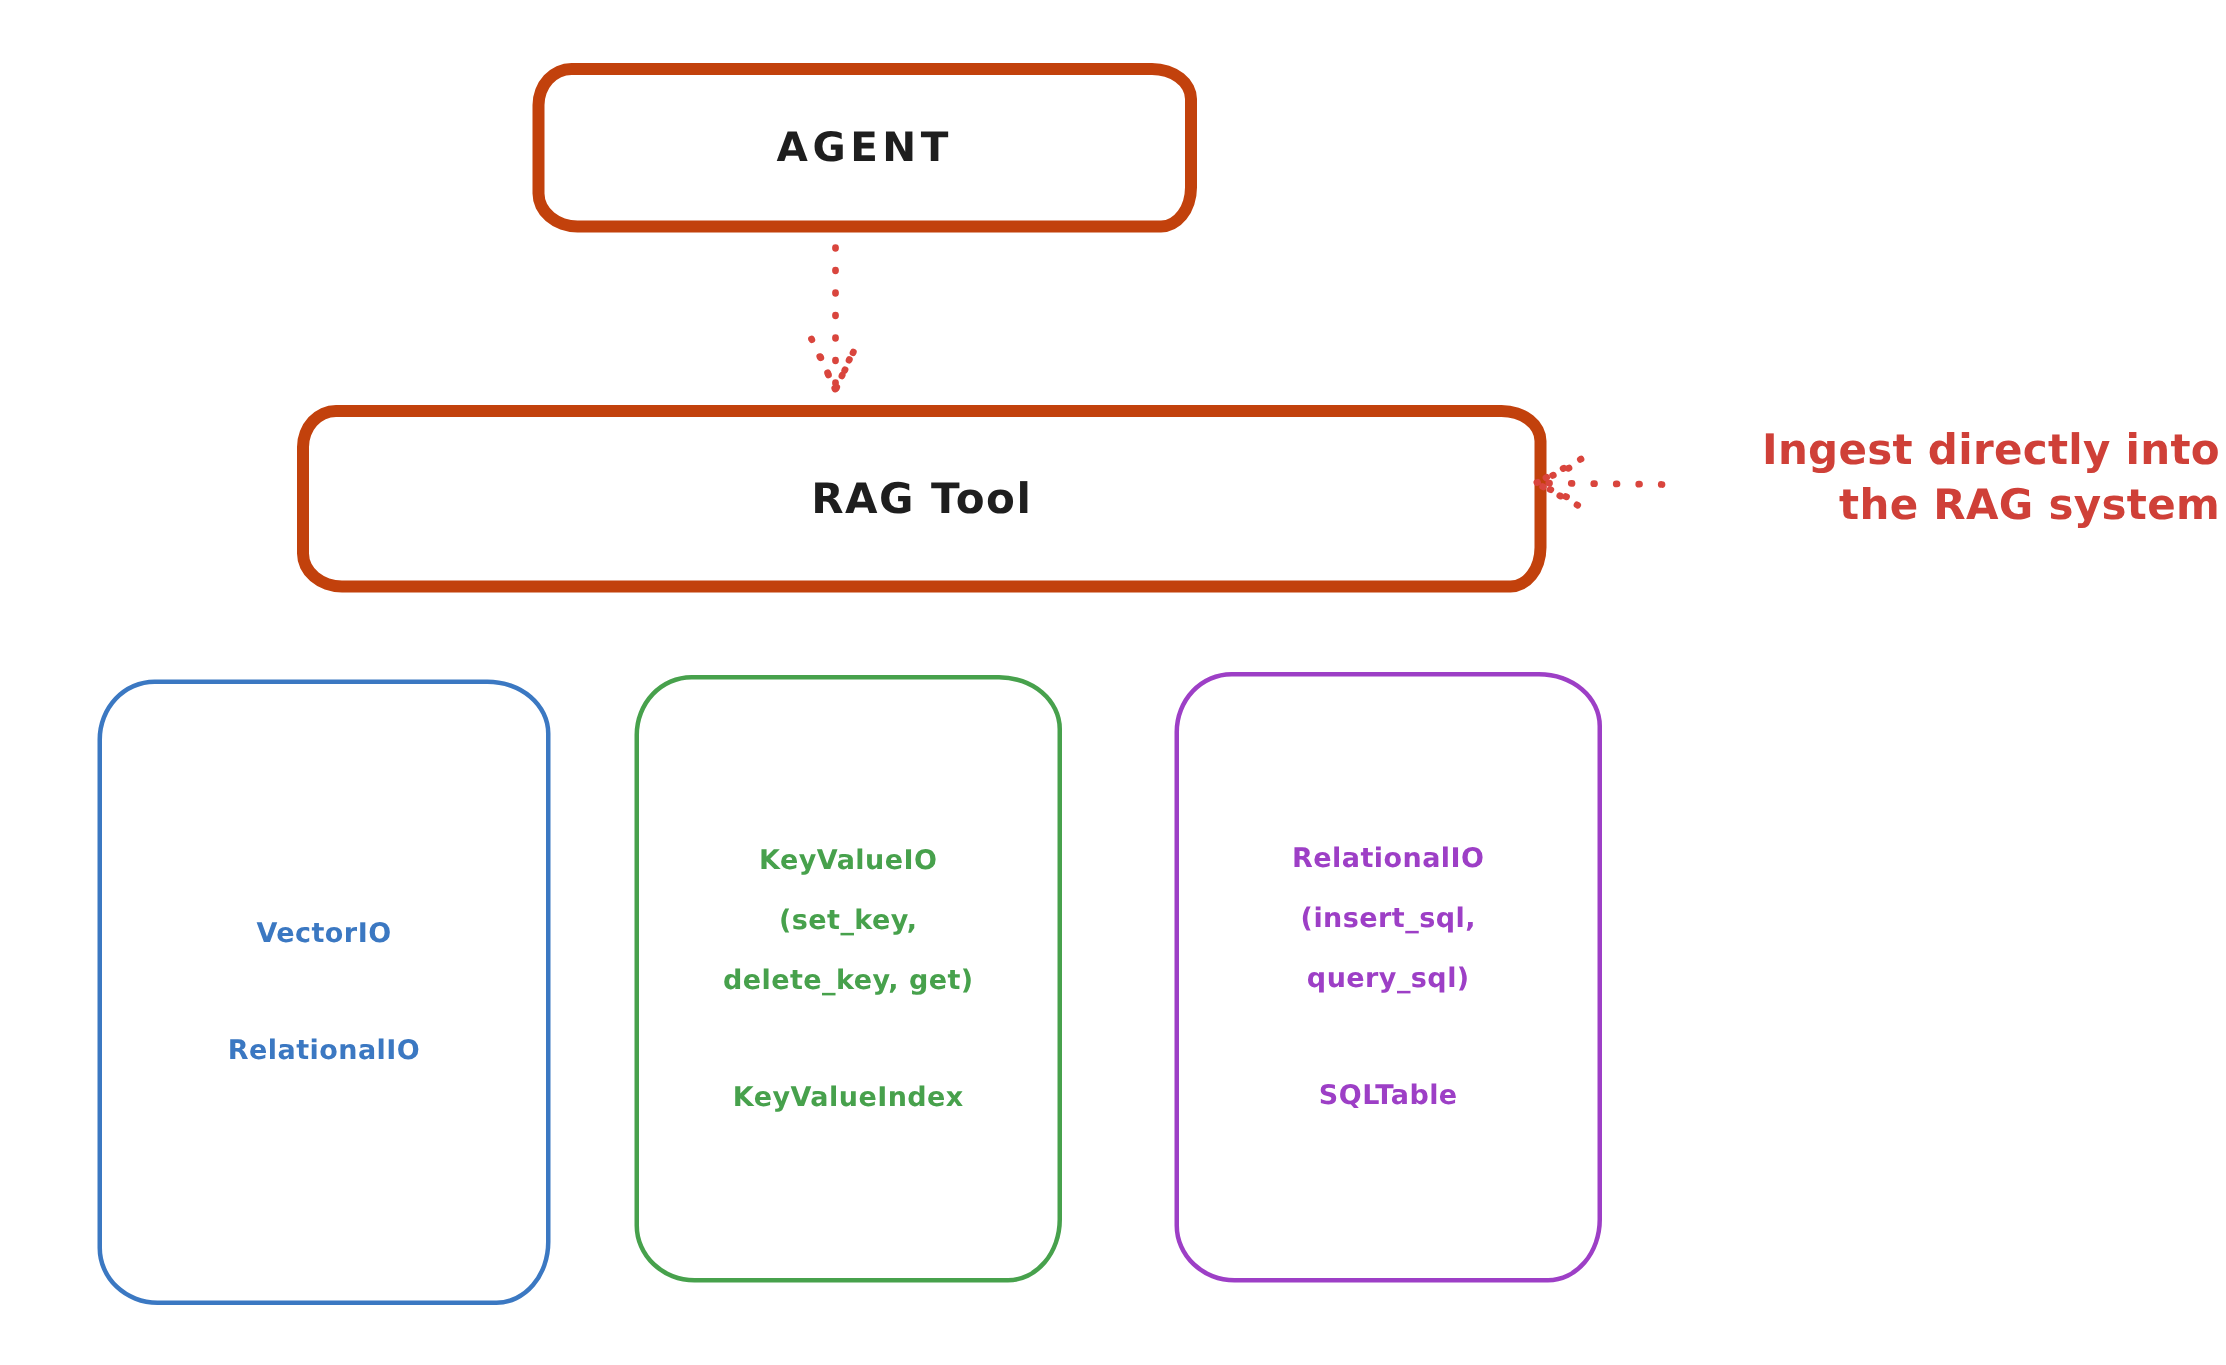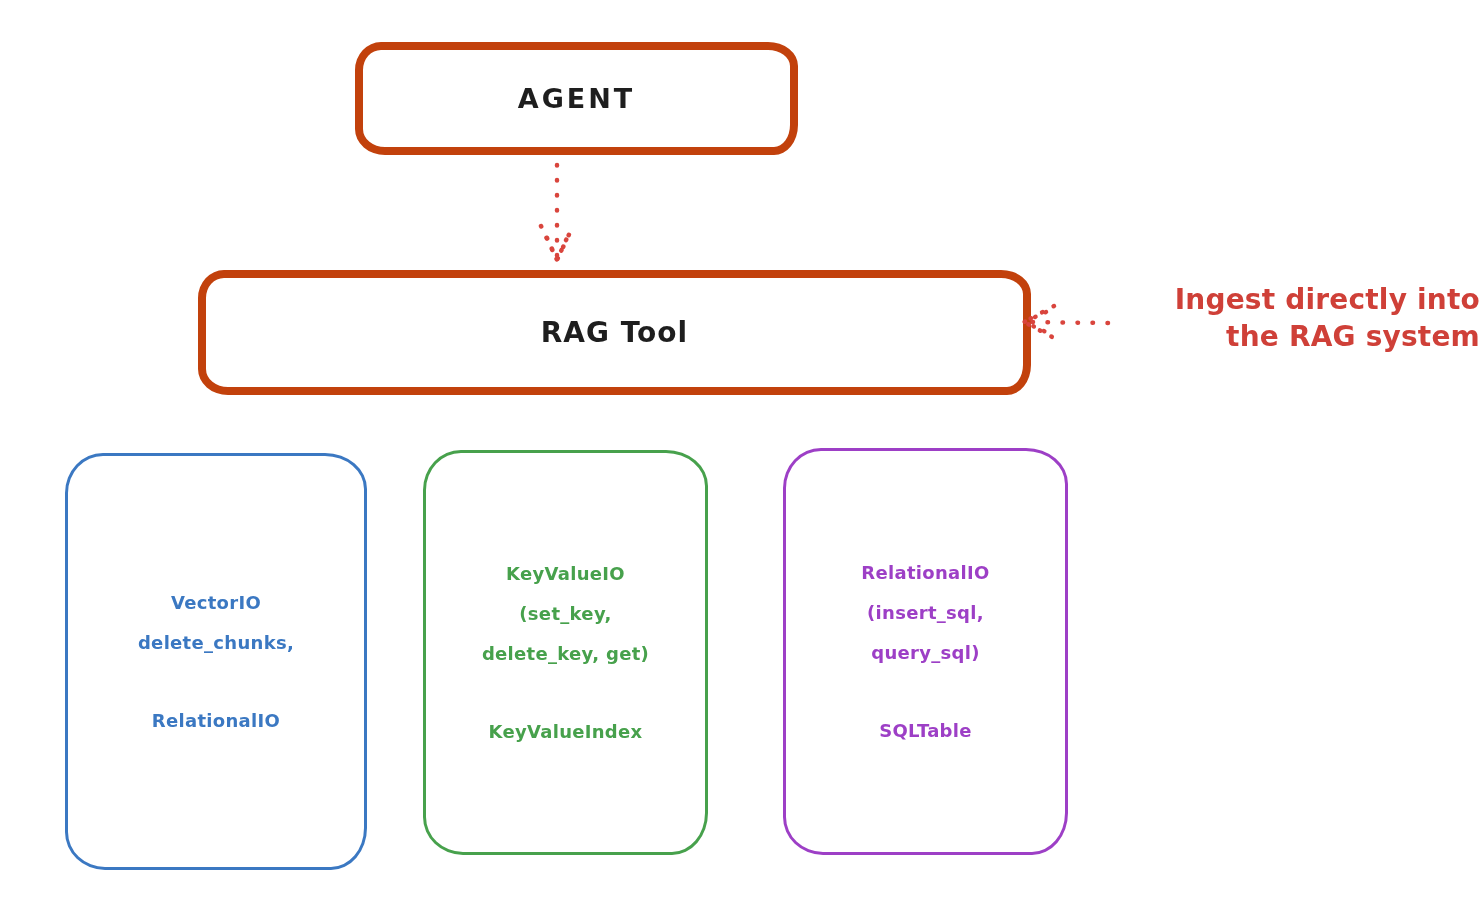--- a/index.html
+++ b/index.html
@@ -131,21 +131,20 @@
   </svg>
 
   <div id="ingest-annotation">
     <span class="line">Ingest directly into</span>
     <span class="line">the RAG system</span>
   </div>
 
   <div id="vector-box" class="sketch-box io-box">
     <span class="method-group">
       <span class="line">VectorIO</span>
-      <span class="line">delete_chunks,</span>
     </span>
     <span class="index-label">RelationalIO</span>
   </div>
 
   <div id="keyvalue-box" class="sketch-box io-box">
     <span class="method-group">
       <span class="line">KeyValueIO</span>
       <span class="line">(set_key,</span>
       <span class="line">delete_key, get)</span>
     </span>

